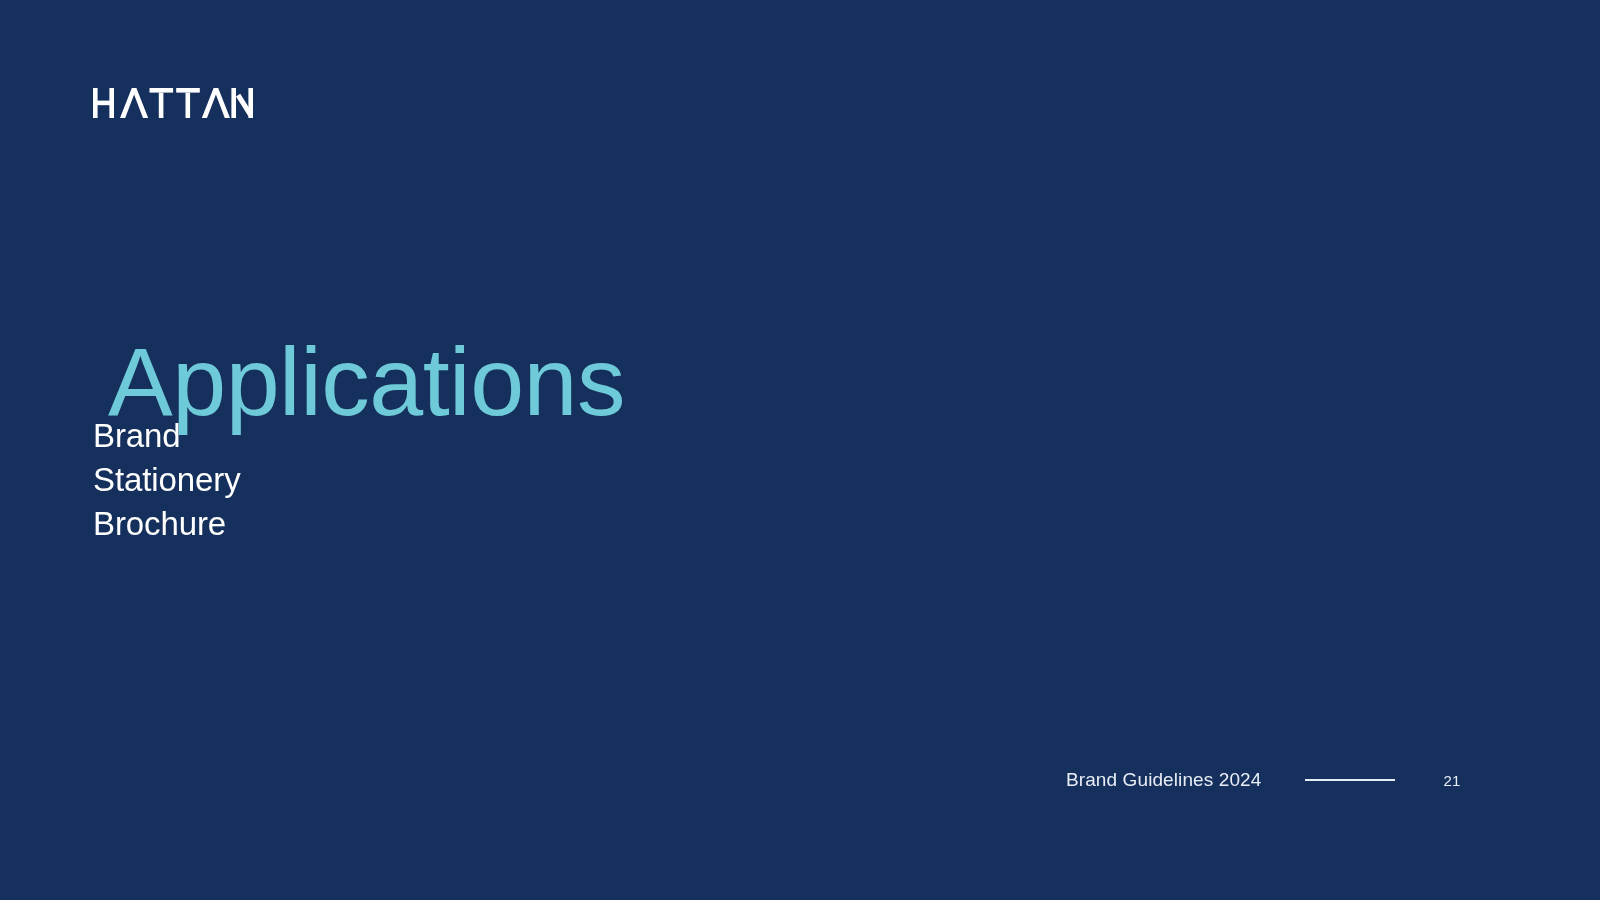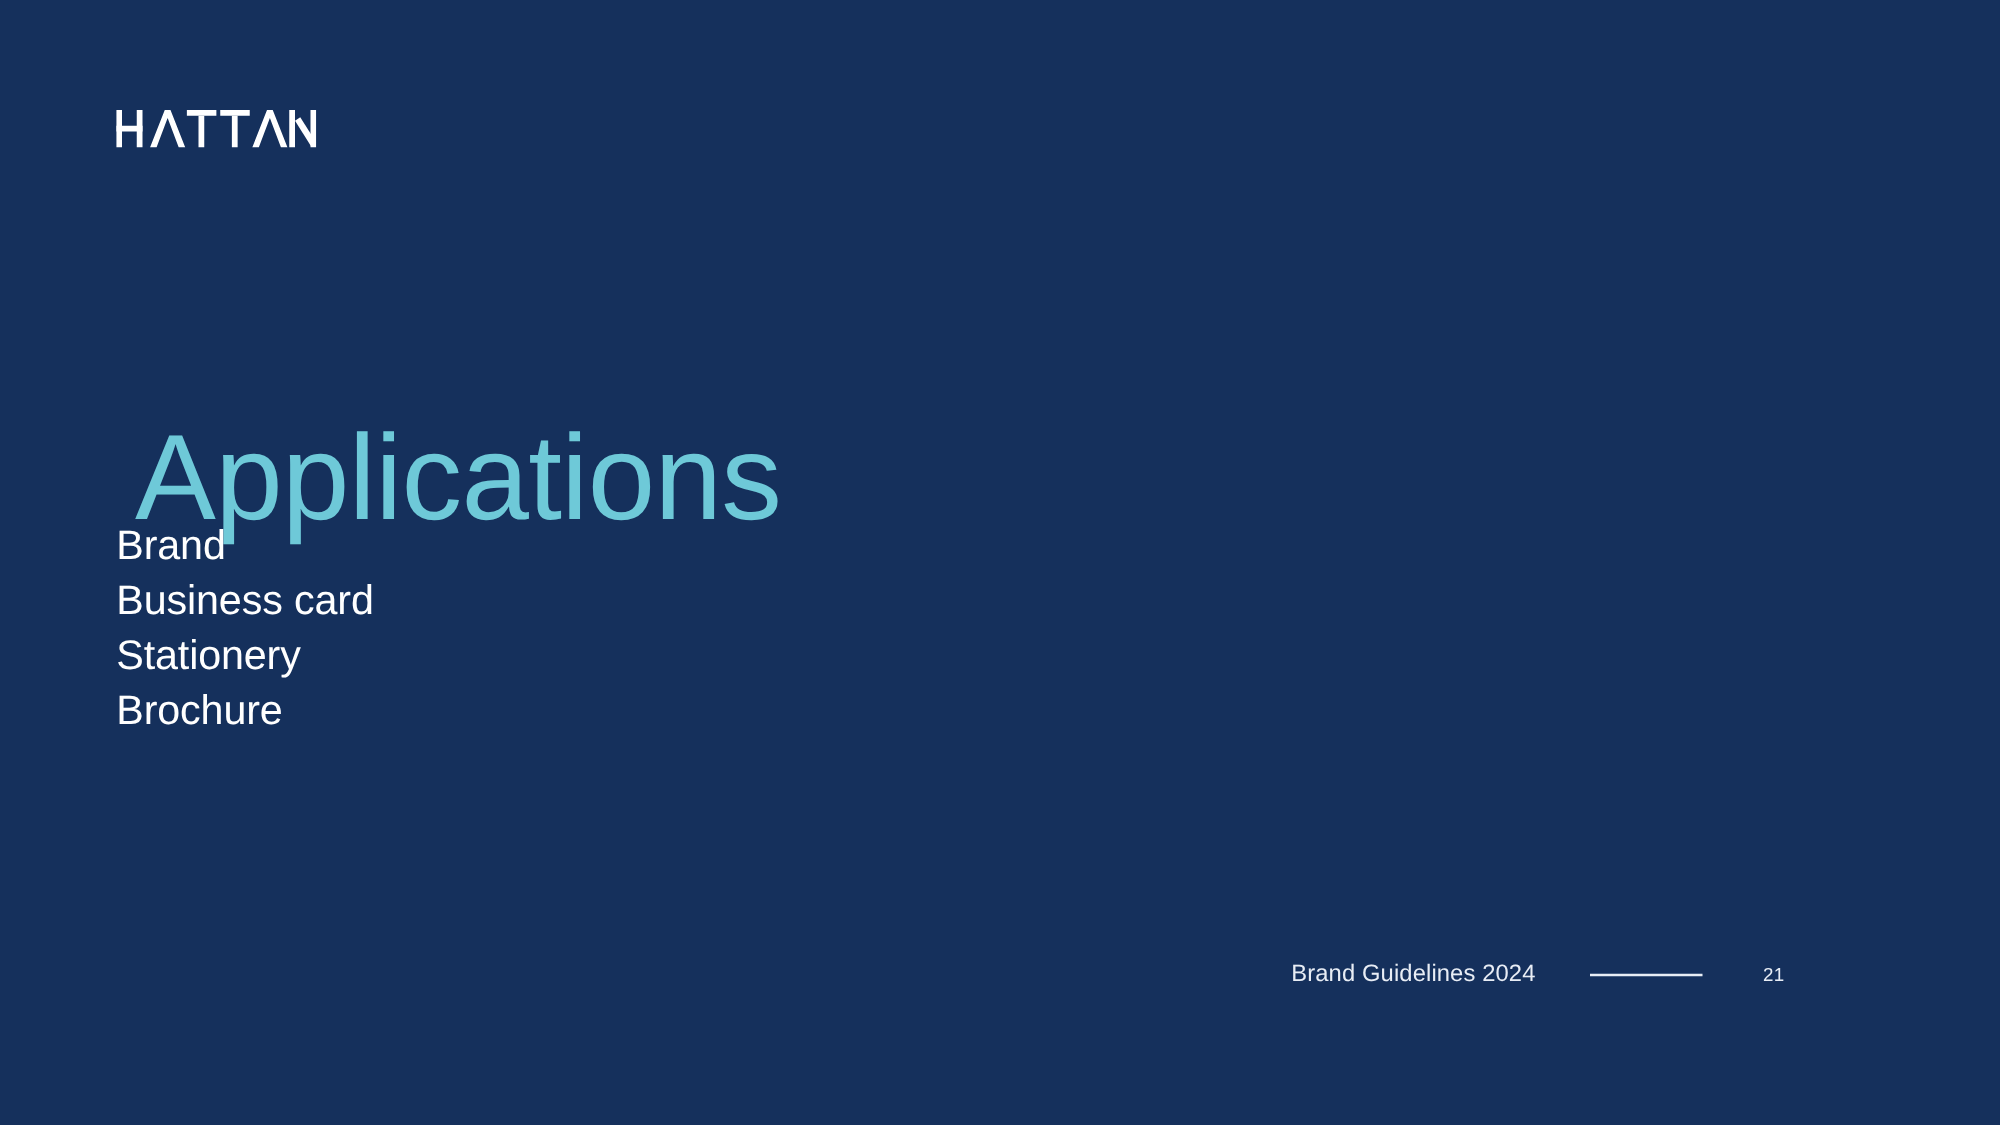--- a/index.html
+++ b/index.html
@@ -66,21 +66,21 @@
     line-height: 44px;
     font-weight: 500;
     color: #ffffff;
     letter-spacing: -0.1px;
     white-space: nowrap;
   }
 
   
   .footer {
     position: absolute;
-    left: 1033px;
+    left: 1066px;
     top: 766px;
     display: flex;
     align-items: center;
     height: 28px;
     text-align: right;
   }
 
   .footer-label {
     font-size: 19px;
     font-weight: 400;
@@ -134,21 +134,20 @@
         <rect x="155.4" y="0" width="4.6" height="30"></rect>
         <polygon points="143.0,8.5 147.2,5.8 160,26.0 155.6,28.6"></polygon>
       </g>
     </svg>
   </div>
 
   <h1 class="title">Applications</h1>
 
   <ul class="app-list">
     <li>Brand</li>
-    <li>Business card</li>
     <li>Stationery</li>
     <li>Brochure</li>
   </ul>
 
   <div class="footer">
     <span class="footer-label">Brand Guidelines 2024</span>
     <span class="footer-rule"></span>
     <span class="footer-page">21</span>
   </div>
 

